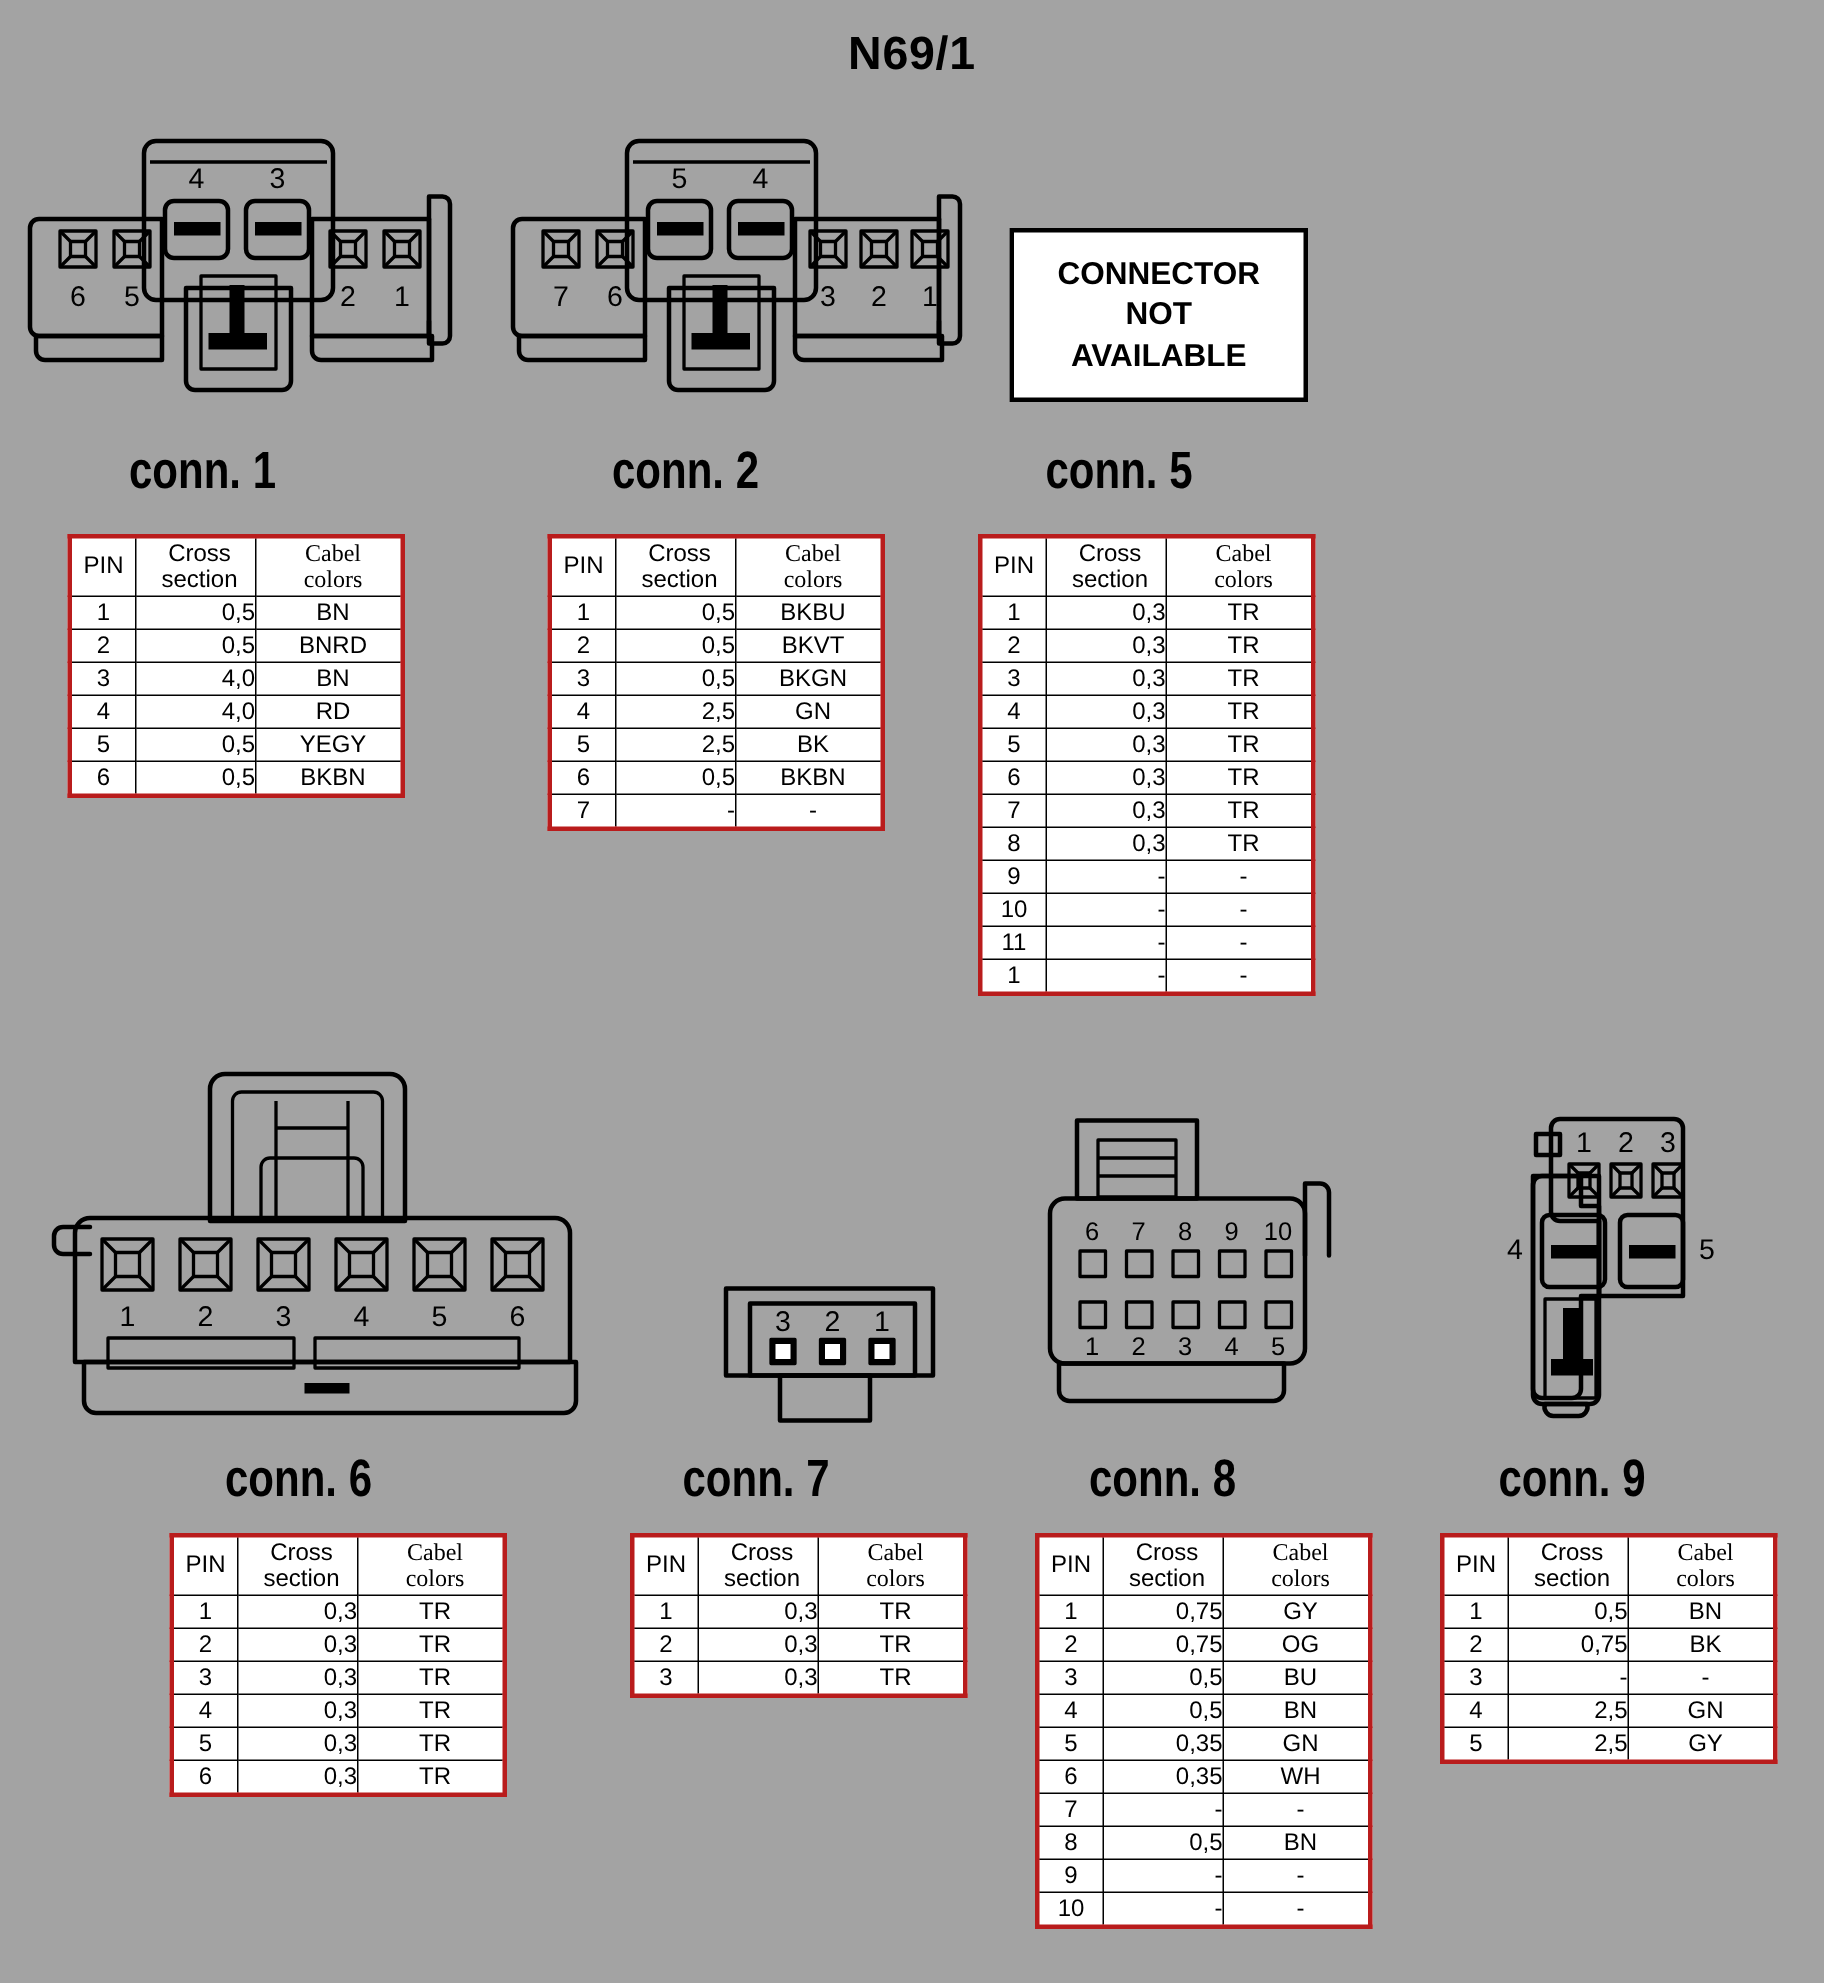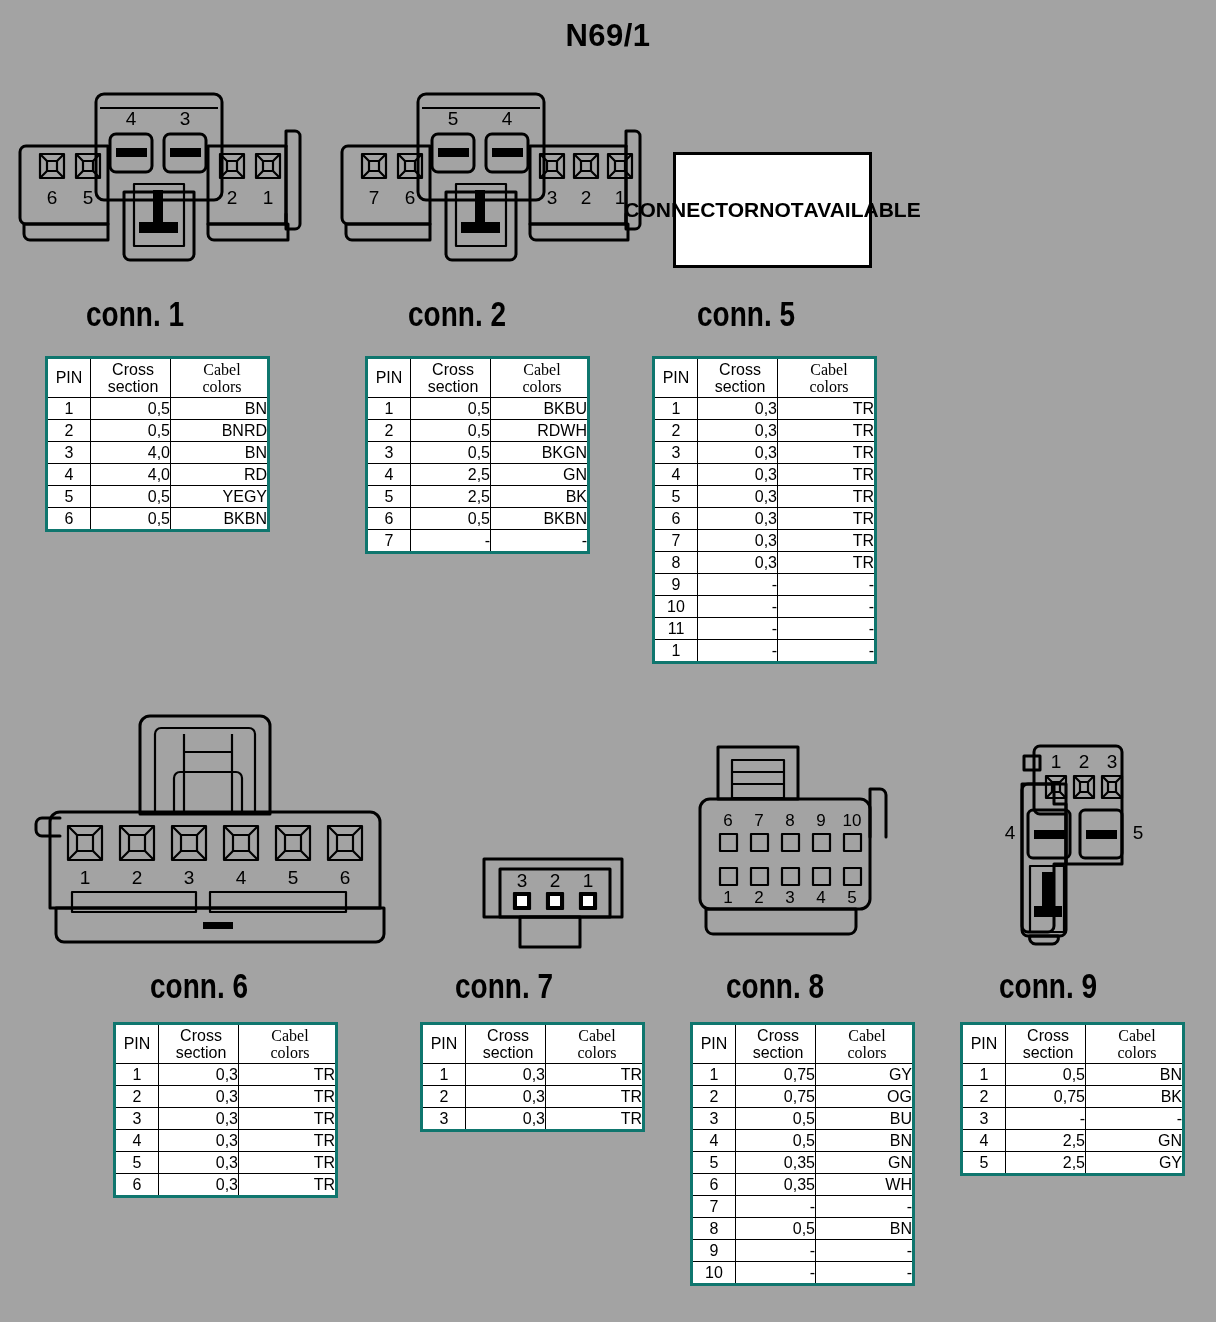--- a/index.html
+++ b/index.html
@@ -36,21 +36,21 @@
     font-weight: bold;
     white-space: nowrap;
     transform: scaleX(0.80);
     transform-origin: left center;
     letter-spacing: 0px;
   }
 
   
   table.pintable {
     border-collapse: collapse;
-    border: 3px solid #0f766e;
+    border: 3px solid #b91c1c;
     background: #fff;
     font-size: 16px;
     line-height: 1.0;
   }
   table.pintable th, table.pintable td {
     border: 1.5px solid #000;
     padding: 0;
     font-weight: normal;
     font-size: 16px;
     height: 21px;
@@ -59,31 +59,31 @@
   table.pintable thead th {
     height: 38px;
     vertical-align: middle;
     line-height: 1.08;
   }
   table.pintable th.c-pin { width: 42px; text-align: center; }
   table.pintable th.c-cs  { width: 74px; text-align: left;  padding-left: 5px; margin-left: 33px; }
   table.pintable th.c-cc  { width: 90px; text-align: left;  padding-left: 6px; font-family: Liberation Serif, serif; }
   table.pintable td.v-pin { width: 42px; text-align: center; }
   table.pintable td.v-cs  { width: 74px; text-align: right;  padding-left: 5px; }
-  table.pintable td.v-cc  { width: 90px; text-align: right;  padding-left: 6px; }
+  table.pintable td.v-cc  { width: 90px; text-align: center;  padding-left: 6px; }
   table.pintable thead th.c-cs span,
   table.pintable thead th.c-cc span { display:block; text-align:center; }
 
   
   #cna-box {
     left: 673px; top: 152px;
     width: 193px; height: 110px;
     border: 3px solid #000;
     background: #fff;
-    display: flex; flex-direction: row;
+    display: flex; flex-direction: column;
     align-items: center; justify-content: center;
     font-size: 21px; font-weight: bold;
     line-height: 1.30;
     text-align: center;
   }
 
   
   svg.conn-draw { display:block; }
   svg.conn-draw .ln {
     fill: none;
@@ -287,21 +287,21 @@
       </thead>
       <tbody>
           <tr>
             <td class="v-pin">1</td>
             <td class="v-cs">0,5</td>
             <td class="v-cc">BKBU</td>
           </tr>
           <tr>
             <td class="v-pin">2</td>
             <td class="v-cs">0,5</td>
-            <td class="v-cc">RDWH</td>
+            <td class="v-cc">BKVT</td>
           </tr>
           <tr>
             <td class="v-pin">3</td>
             <td class="v-cs">0,5</td>
             <td class="v-cc">BKGN</td>
           </tr>
           <tr>
             <td class="v-pin">4</td>
             <td class="v-cs">2,5</td>
             <td class="v-cc">GN</td>

